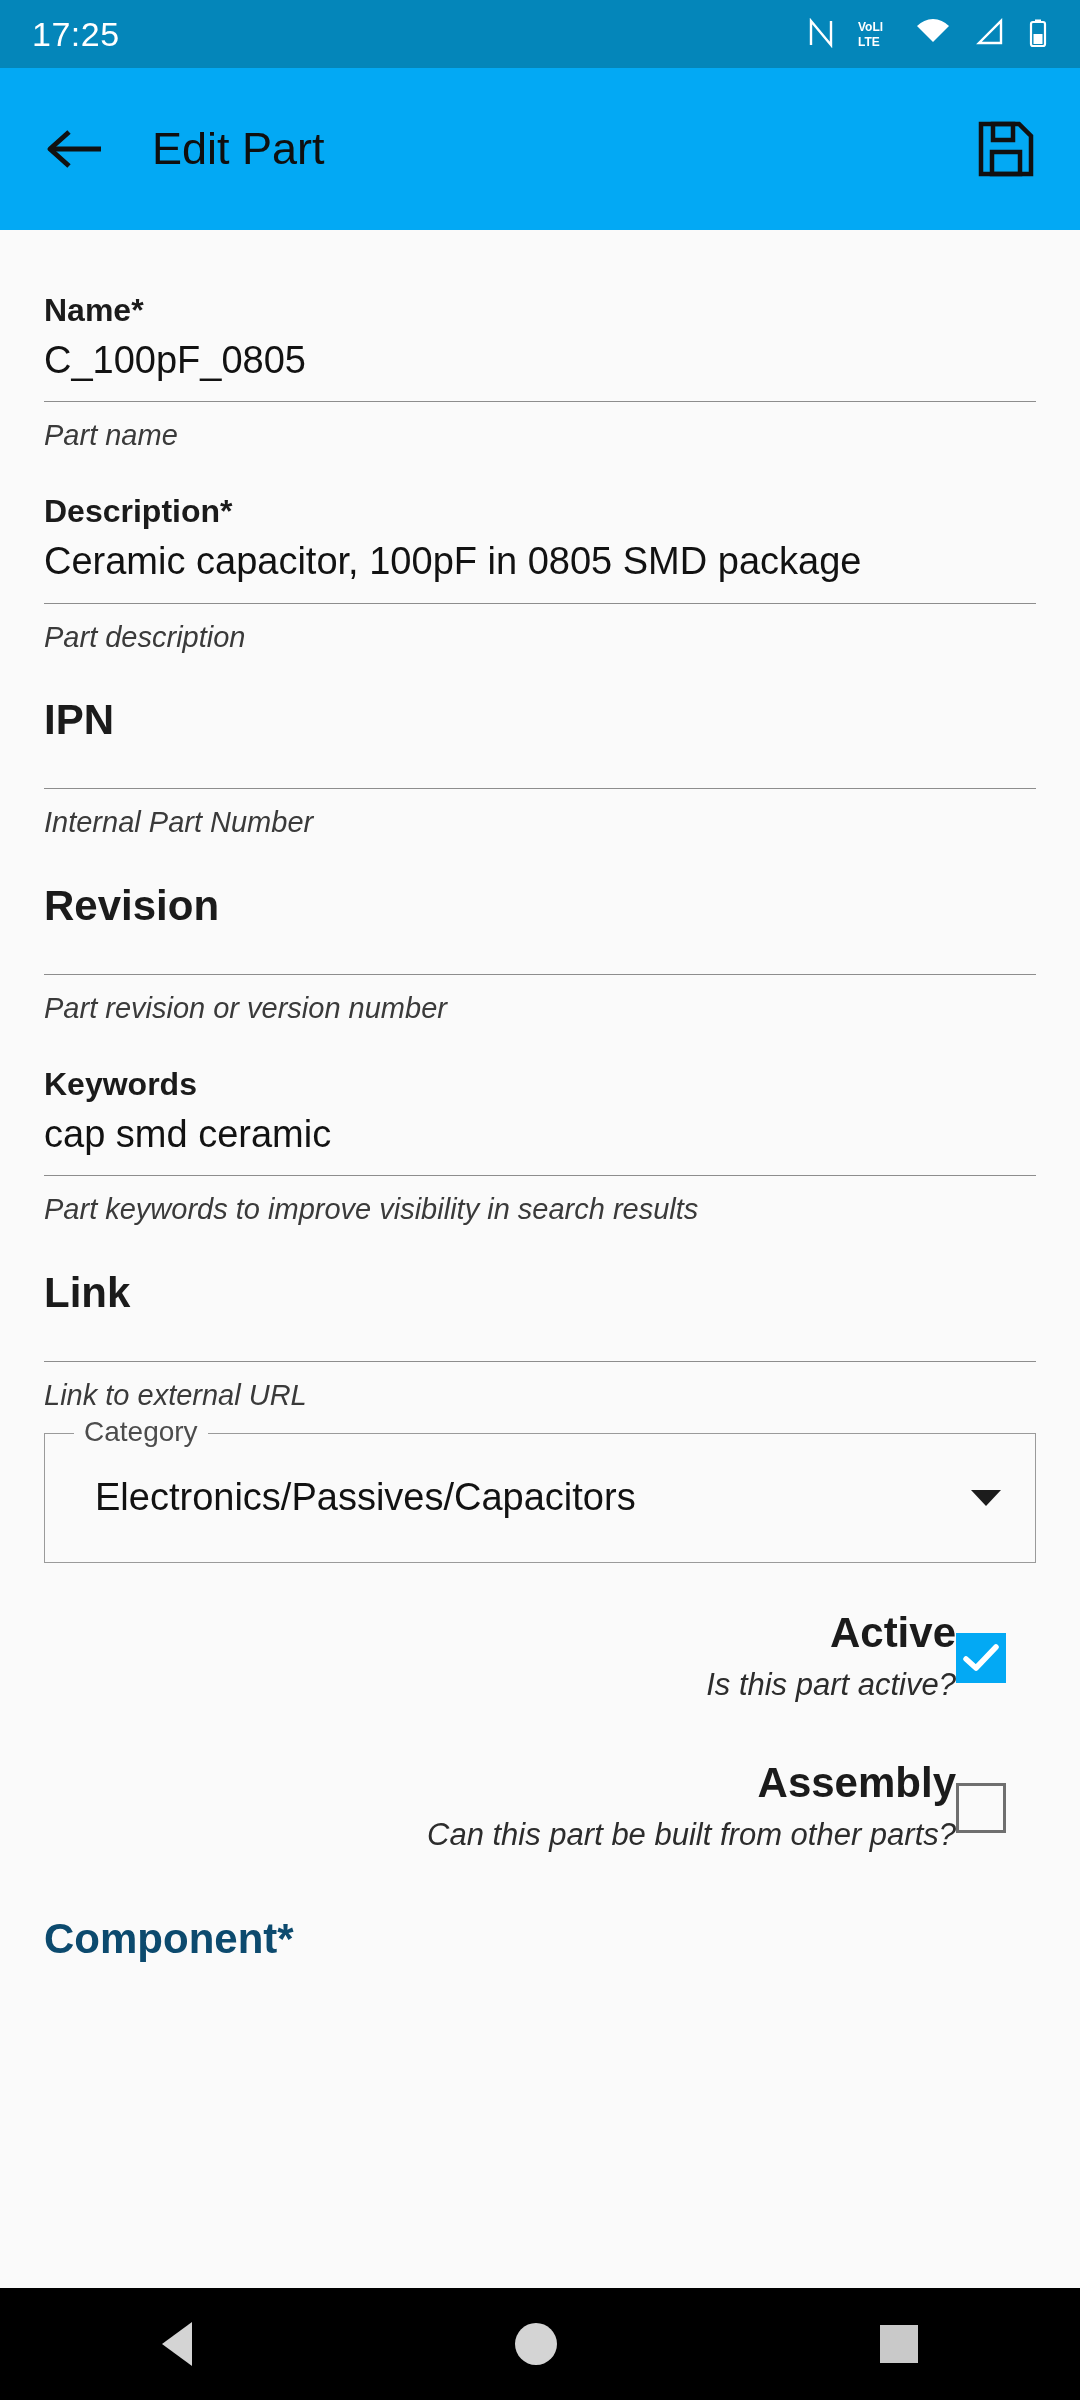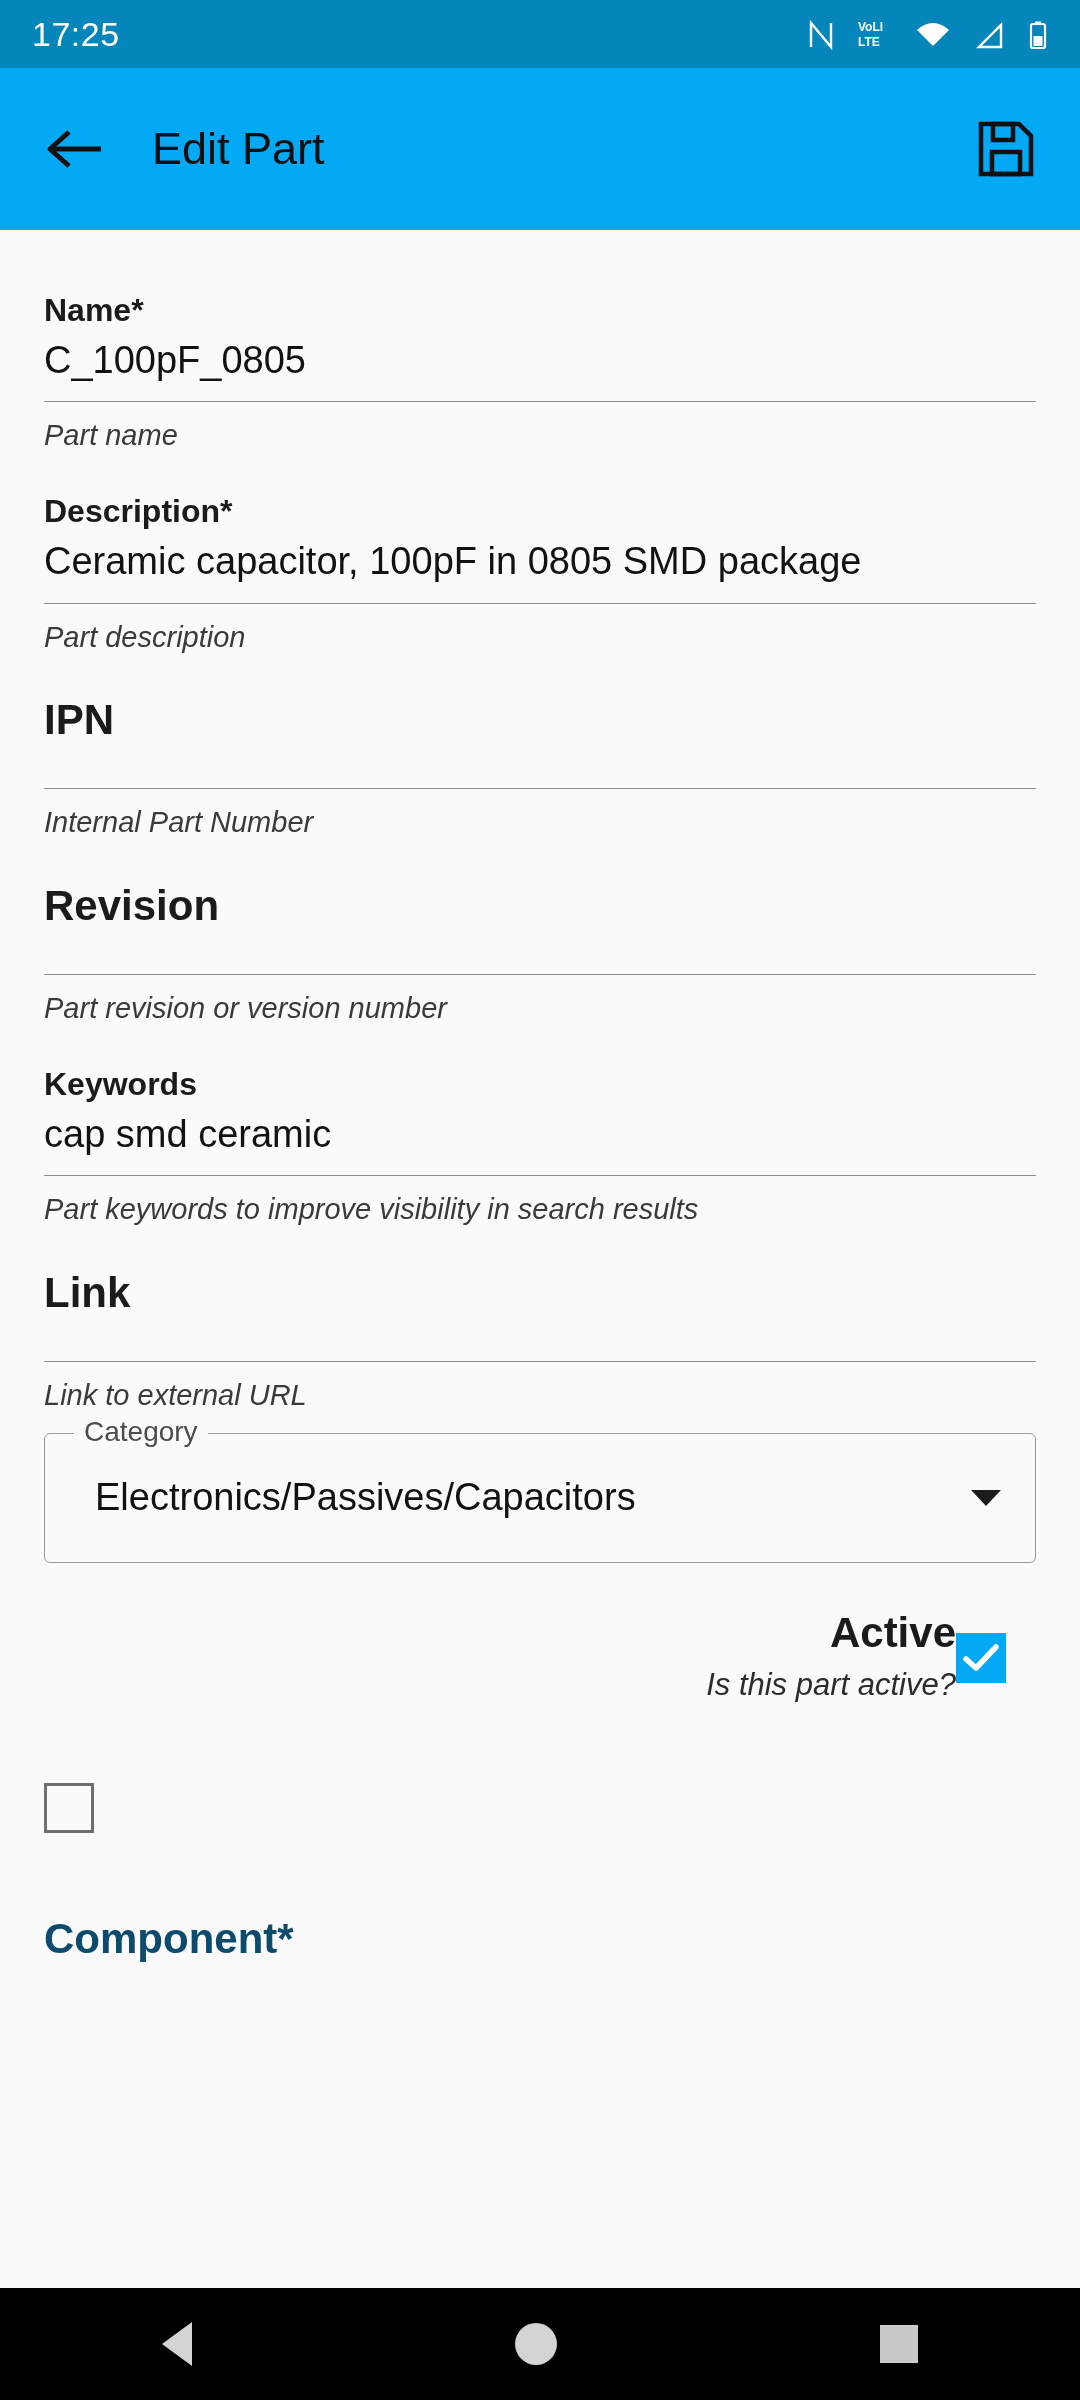--- a/index.html
+++ b/index.html
@@ -20,21 +20,21 @@
     padding: 12px 32px;
     color: #ffffff;
   }
   .status-time {
     font-size: 34px;
     letter-spacing: 0.5px;
   }
   .status-icons {
     margin-left: auto;
     display: flex;
-    align-items: flex-end;
+    align-items: flex-start;
     gap: 24px;
   }
   .status-icons svg { display: block; }
 
   
   .app-bar {
     height: 162px;
     background: #03a9f4;
     display: flex;
     align-items: center;
@@ -108,21 +108,21 @@
   }
 
   
   .dropdown-wrap {
     position: relative;
     margin-top: 2px;
     margin-bottom: 30px;
   }
   .dropdown {
     border: 1.6px solid #9a9a9a;
-    border-radius: 6px;
+    border-radius: 0;
     height: 130px;
     display: flex;
     align-items: center;
     padding: 0 34px 0 50px;
   }
   .dropdown .value {
     font-size: 38px;
     color: #121212;
   }
   .dropdown .caret {
@@ -329,20 +329,24 @@
         <div class="sub">Is this part active?</div>
       </div>
       <div class="cb checked">
         <svg width="36" height="30" viewBox="0 0 36 30">
           <path d="M3 16 L13 25 L33 4" fill="none" stroke="#fff" stroke-width="5.5" stroke-linecap="round" stroke-linejoin="round"></path>
         </svg>
       </div>
     </div>
 
     <div class="check-row">
+      <div class="texts">
+        <div class="ttl">Assembly</div>
+        <div class="sub">Can this part be built from other parts?</div>
+      </div>
       <div class="cb unchecked"></div>
     </div>
 
     <div class="cut-off">Component*</div>
   </div>
   <div class="fade-mask"></div>
 </div>
 
 <div class="nav-bar">
   <div>

